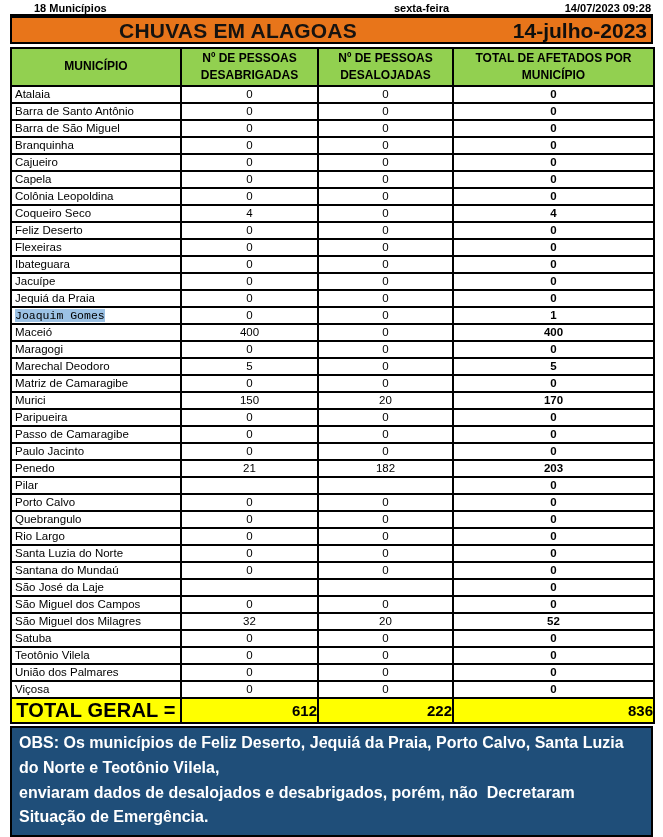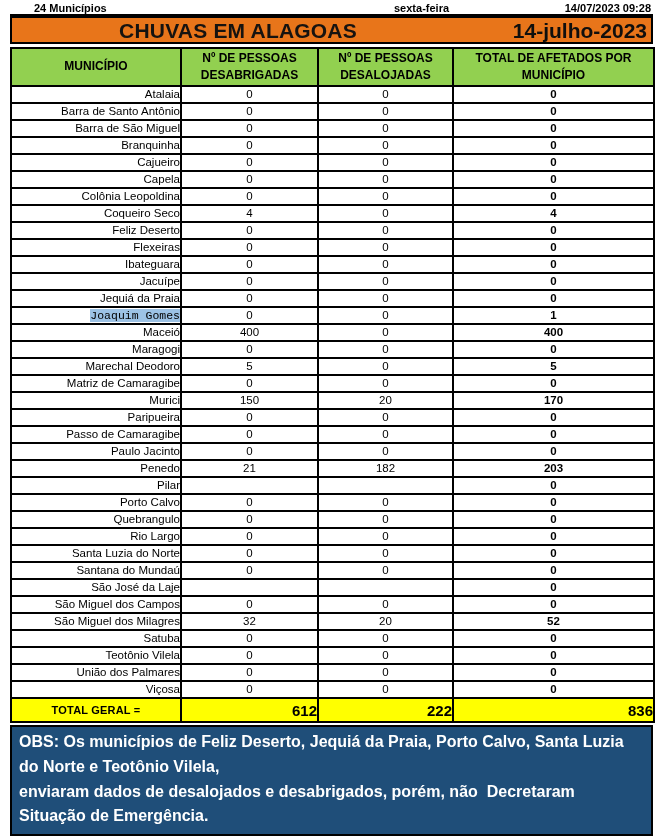--- a/index.html
+++ b/index.html
@@ -38,44 +38,44 @@
   table.rain th, table.rain td { border:2px solid #000; overflow:hidden; }
   thead th {
     background:var(--header-bg,#92D050); color:#000; font-size:12px;
     font-weight:bold; text-align:center; vertical-align:middle;
     height:38px; padding:0; white-space:pre-line; line-height:1.45;
   }
   tbody td {
     height:16px; font-size:11.5px; line-height:15px; padding:0; color:#000;
     background:#fff;
   }
-  td.name { text-align:right; padding-left:3px; }
+  td.name { text-align:left; padding-left:3px; }
   td.num  { text-align:center; }
   td.bold { font-weight:bold; }
   .hl { background:var(--selection-highlight,#9CC2E5);font-family:Liberation Mono, monospace; }
   tfoot td {
     background:var(--total-bg,#FFFF00); font-weight:bold; height:24px;
     text-align:center; color:#000; padding:0;
   }
-  td.total-label { font-size:11px; letter-spacing:0.2px; }
+  td.total-label { font-size:20px; letter-spacing:0.2px; }
   td.total-num   { font-size:15px;text-align:right; }
   
   .footer-note {
     margin-top:2px; width:643px; background:var(--note-bg,#1F4E79);
     border:2px solid #000; color:#fff; font-weight:bold; font-size:16px;
     line-height:1.55; padding:3px 7px 5px 7px; white-space:pre-wrap;
   }
 </style>
 </head>
 <body>
 
 <div class="page">
 
   <div class="meta-bar">
-    <span class="meta-left">24 Municípios</span>
+    <span class="meta-left">18 Municípios</span>
     <span class="meta-center">sexta-feira</span>
     <span class="meta-right">14/07/2023 09:28</span>
   </div>
 
   <div class="title-bar">
     <div class="title-text">CHUVAS EM ALAGOAS</div>
     <div class="title-date">14-julho-2023</div>
   </div>
 
   <table class="rain">

